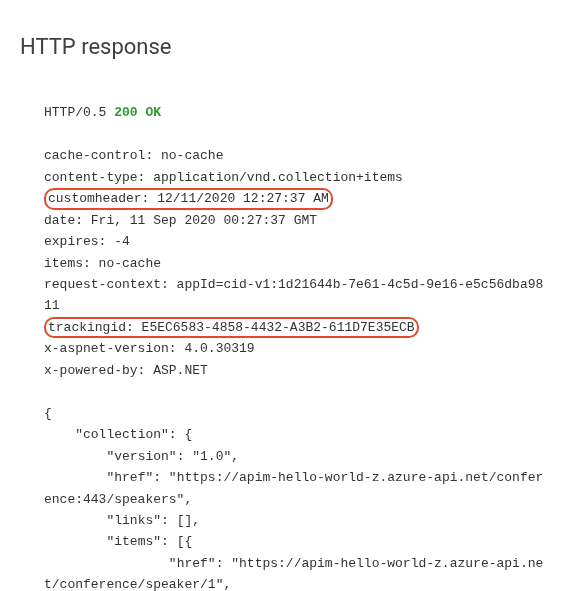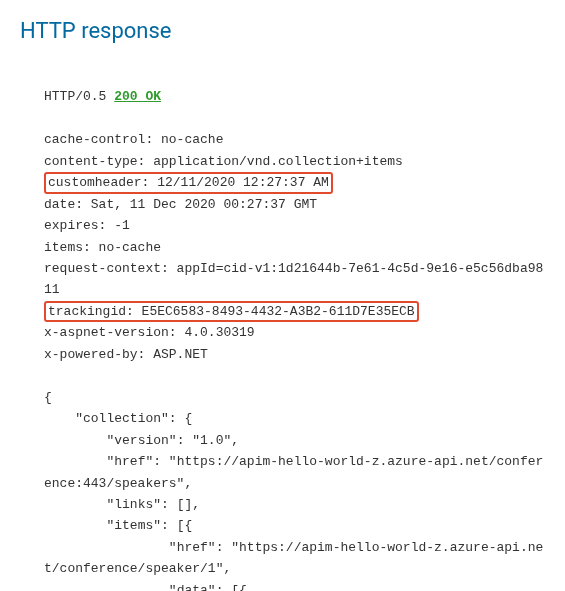--- a/index.html
+++ b/index.html
@@ -10,65 +10,65 @@
     body {
       font-family: -apple-system, BlinkMacSystemFont, "Segoe UI", Roboto, sans-serif;
       background: #ffffff;
       padding: 18px 20px;
       width: 565px;
       color: #333;
     }
     h2 {
       font-size: 22px;
       font-weight: 400;
-      color: #0369a1;
+      color: #404040;
       margin-bottom: 22px;
+      margin-top: 16px;
     }
     .code-block {
       font-family: "SFMono-Regular", Consolas, "Liberation Mono", Menlo, monospace;
       font-size: 13px;
       line-height: 1.65;
       color: #333;
       padding-left: 24px;
       white-space: pre-wrap;
       word-break: break-all;
     }
     .status-ok {
       color: #2e9c2e;
       font-weight: bold;
-      text-decoration: underline;
     }
     .highlight {
       border: 2px solid #e24a2e;
-      border-radius: 3px;
+      border-radius: 10px;
       padding: 0 2px;
       display: inline-block;
       line-height: 1.35;
     }
     .json-block {
       white-space: pre-wrap;
       word-break: break-all;
     }
   </style>
 </head>
 <body>
 
 <h2>HTTP response</h2>
 
 <div class="code-block">
 <span>HTTP/0.5</span> <span class="status-ok">200 OK</span>
 
 <span>cache-control: no-cache</span>
 <span>content-type: application/vnd.collection+items</span>
 <span class="highlight">customheader: 12/11/2020 12:27:37 AM</span>
-<span>date: Sat, 11 Dec 2020 00:27:37 GMT</span>
-<span>expires: -1</span>
+<span>date: Fri, 11 Sep 2020 00:27:37 GMT</span>
+<span>expires: -4</span>
 <span>items: no-cache</span>
 <span>request-context: appId=cid-v1:1d21644b-7e61-4c5d-9e16-e5c56dba9811</span>
-<span class="highlight">trackingid: E5EC6583-8493-4432-A3B2-611D7E35ECB</span>
+<span class="highlight">trackingid: E5EC6583-4858-4432-A3B2-611D7E35ECB</span>
 <span>x-aspnet-version: 4.0.30319</span>
 <span>x-powered-by: ASP.NET</span>
 
 <span class="json-block">{</span>
 <span class="json-block">    "collection": {</span>
 <span class="json-block">        "version": "1.0",</span>
 <span class="json-block">        "href": "https://apim-hello-world-z.azure-api.net/conference:443/speakers",</span>
 <span class="json-block">        "links": [],</span>
 <span class="json-block">        "items": [{</span>
 <span class="json-block">                "href": "https://apim-hello-world-z.azure-api.net/conference/speaker/1",</span>

